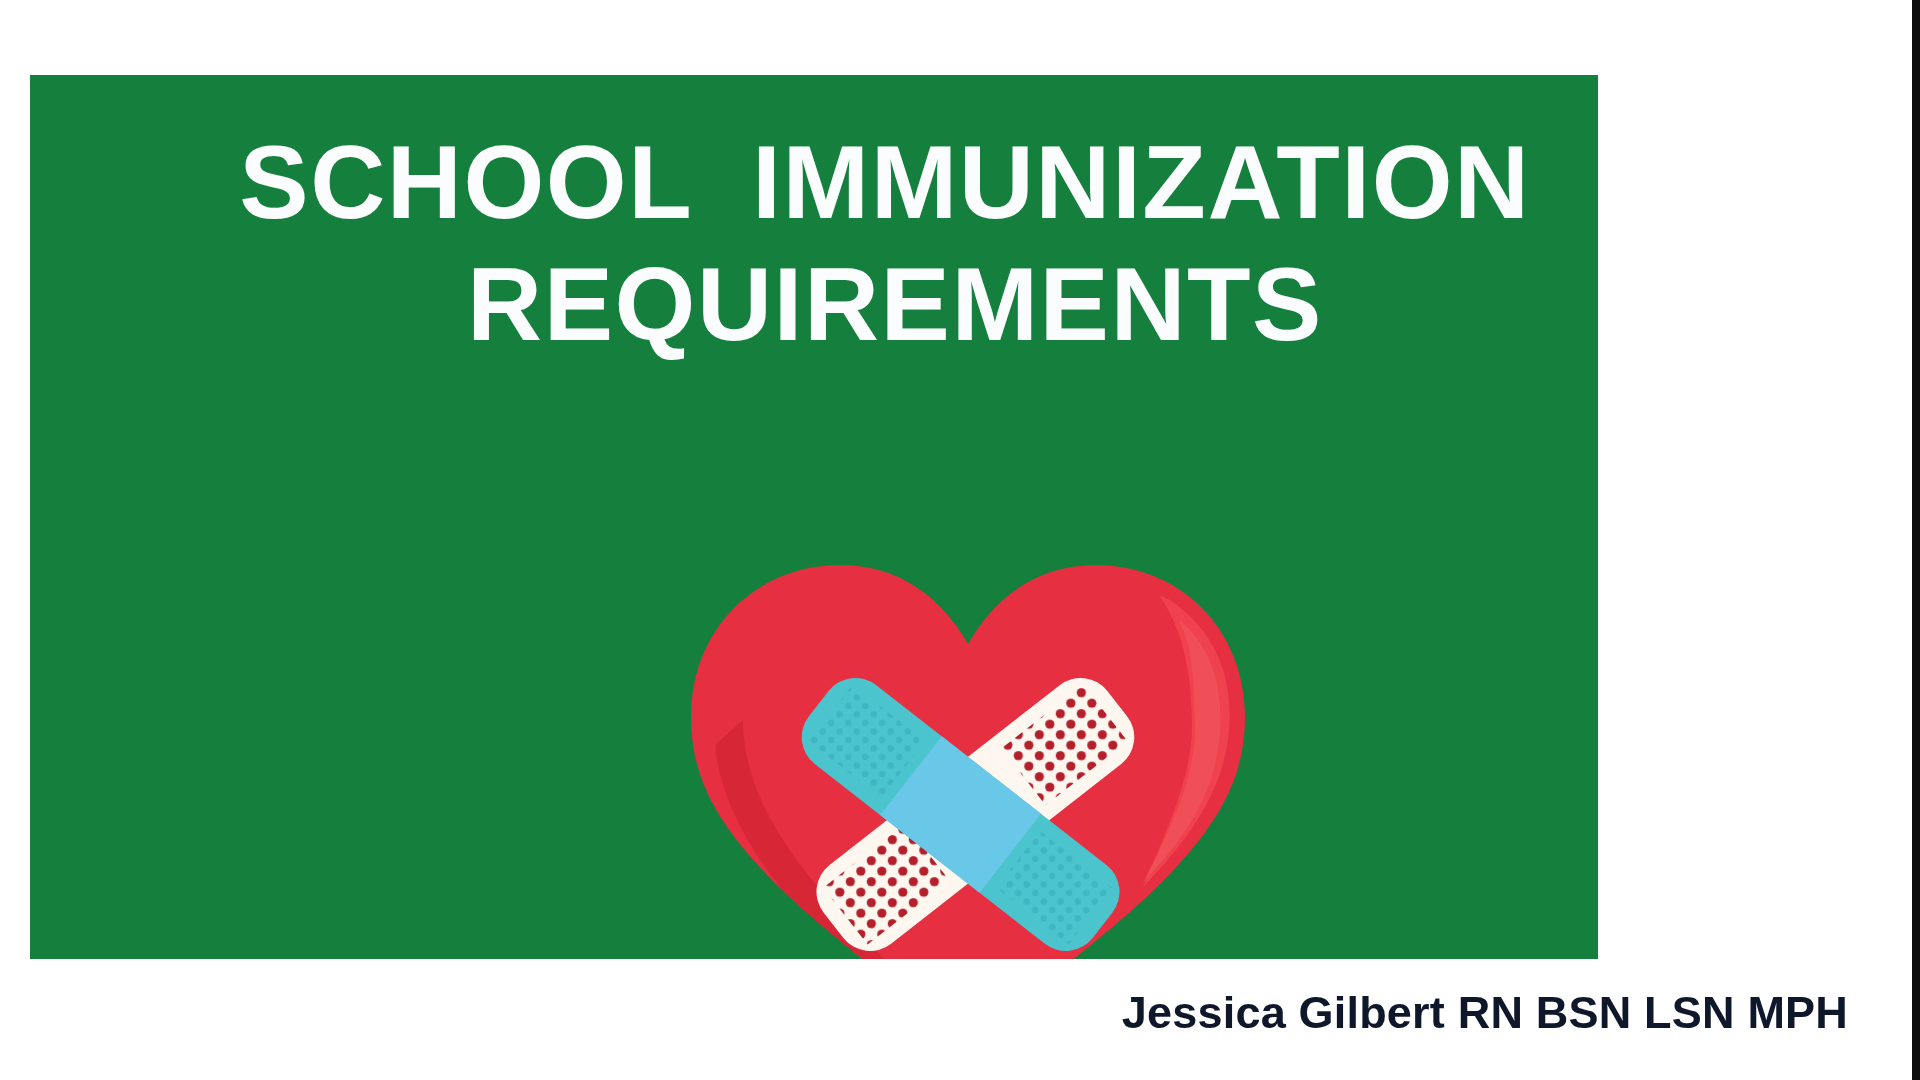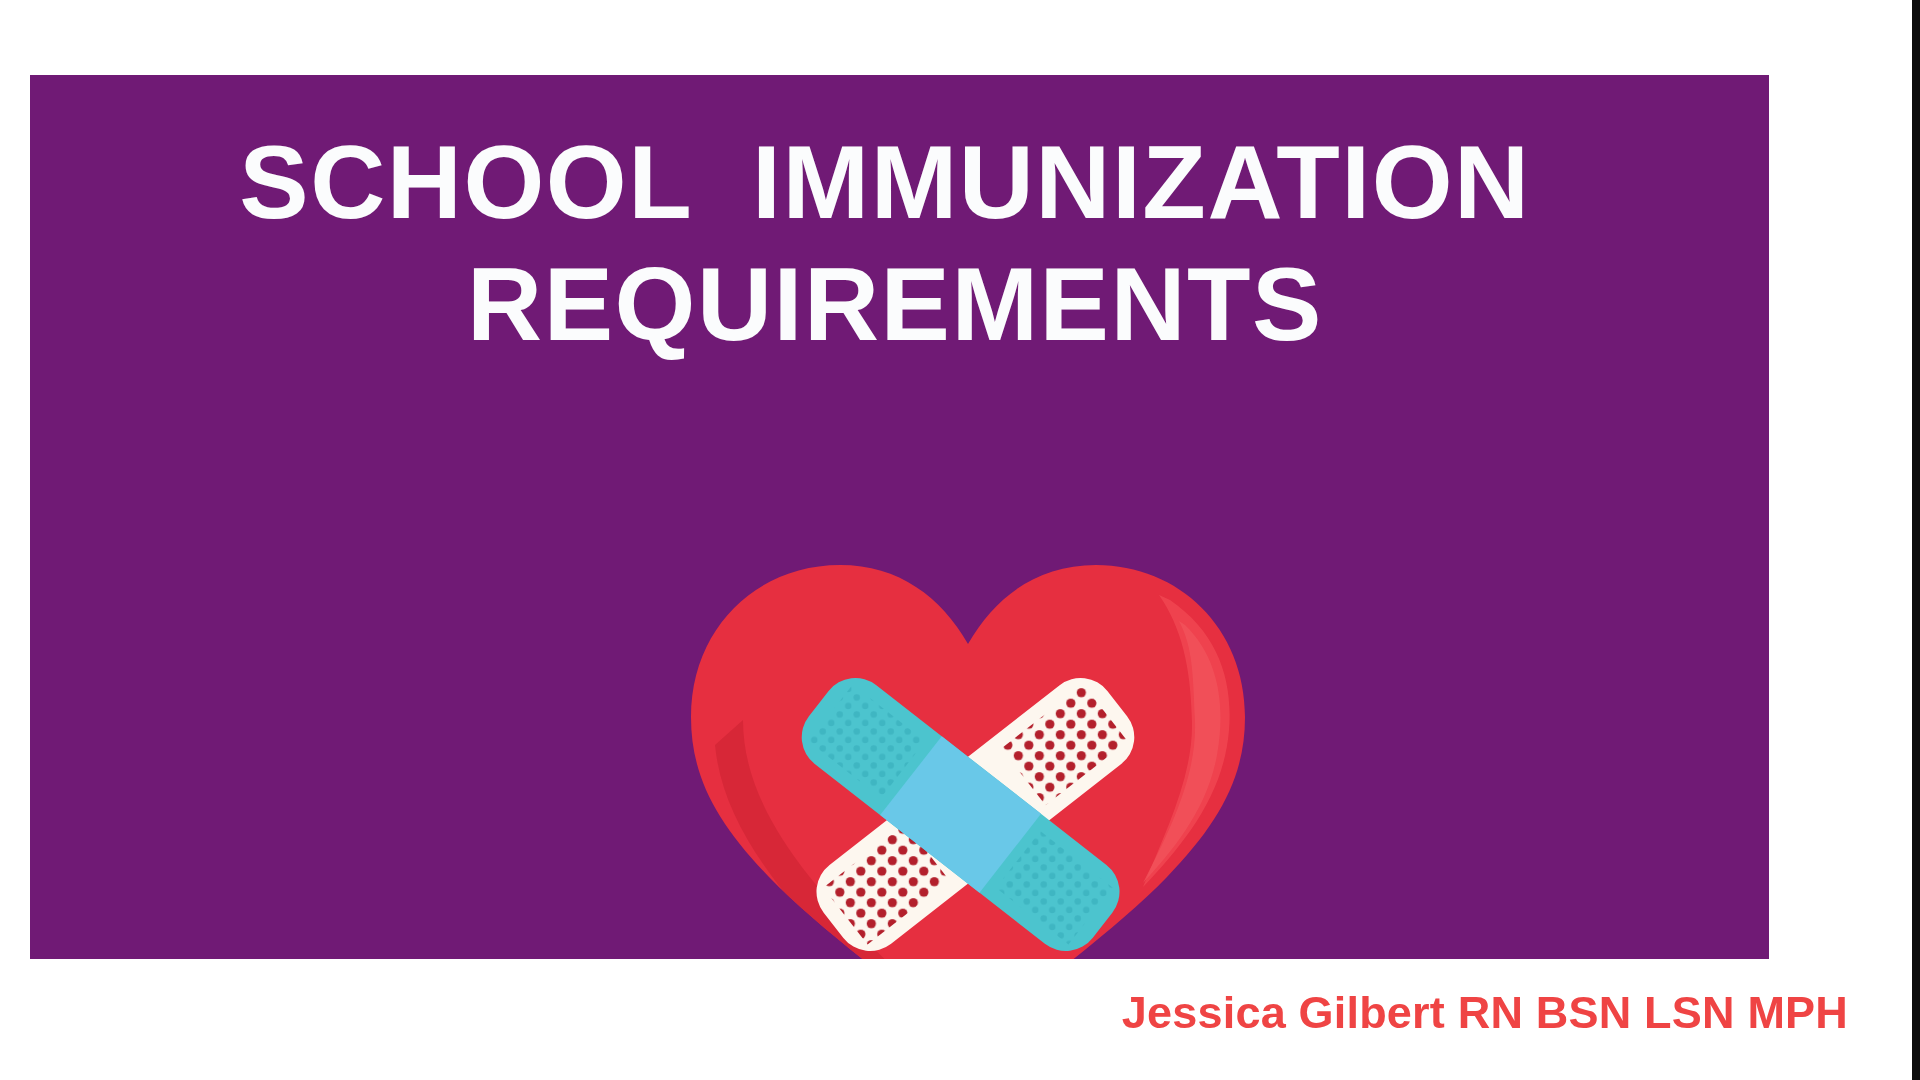--- a/index.html
+++ b/index.html
@@ -28,23 +28,23 @@
     width: 8px;
     height: 1080px;
     background: #0d0d0d;
   }
 
   
   #title-panel {
     position: absolute;
     left: 30px;
     top: 75px;
-    width: 1739px;
+    width: 1568px;
     height: 884px;
-    background: #701a75;
+    background: #15803d;
     overflow: hidden;
   }
 
   #title-block {
     position: absolute;
     left: 0;
     top: 46px;
     width: 1860px;
     text-align: center;
   }
@@ -78,21 +78,21 @@
     height: 560px;
   }
 
   
   #author-credit {
     position: absolute;
     left: 0;
     top: 985px;
     width: 1848px;
     text-align: right;
-    color: #ef4444;
+    color: #0f172a;
     font-family: "Liberation Sans", sans-serif;
     font-weight: bold;
     font-size: 45px;
     line-height: 56px;
     letter-spacing: 0.2px;
     white-space: pre;
   }
 </style>
 </head>
 <body>

